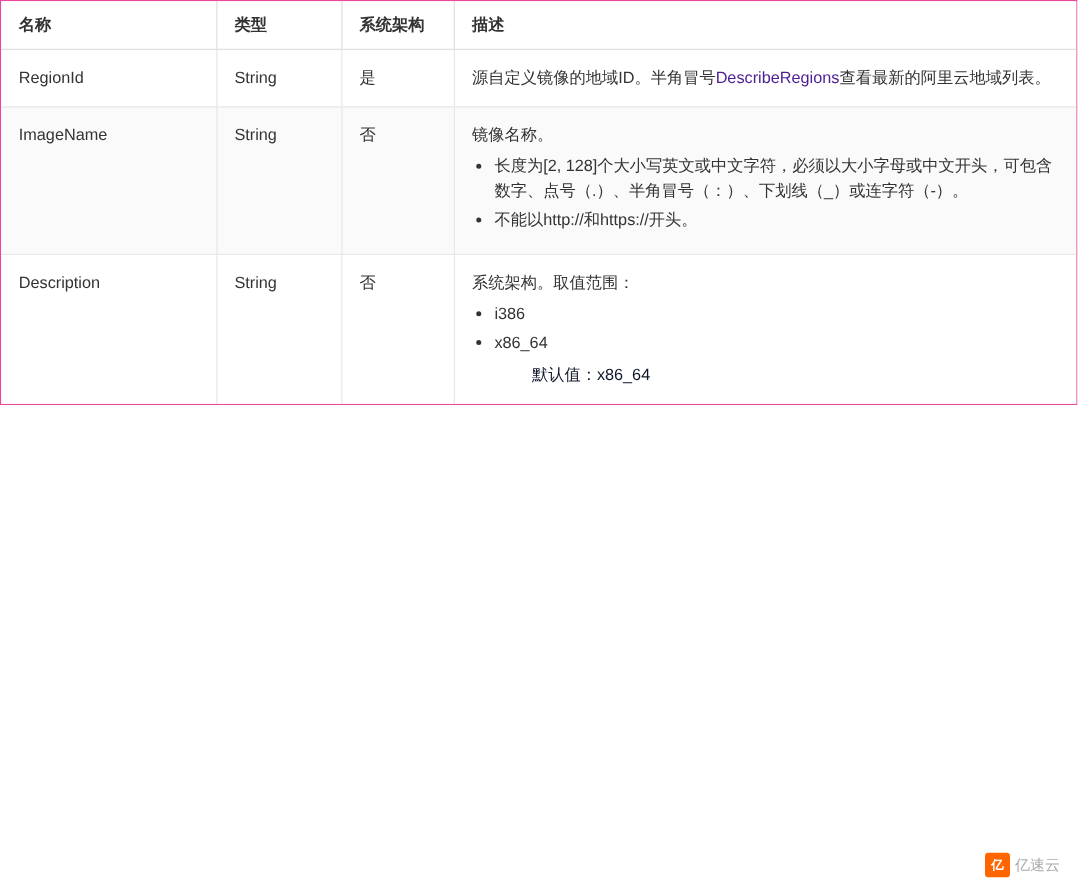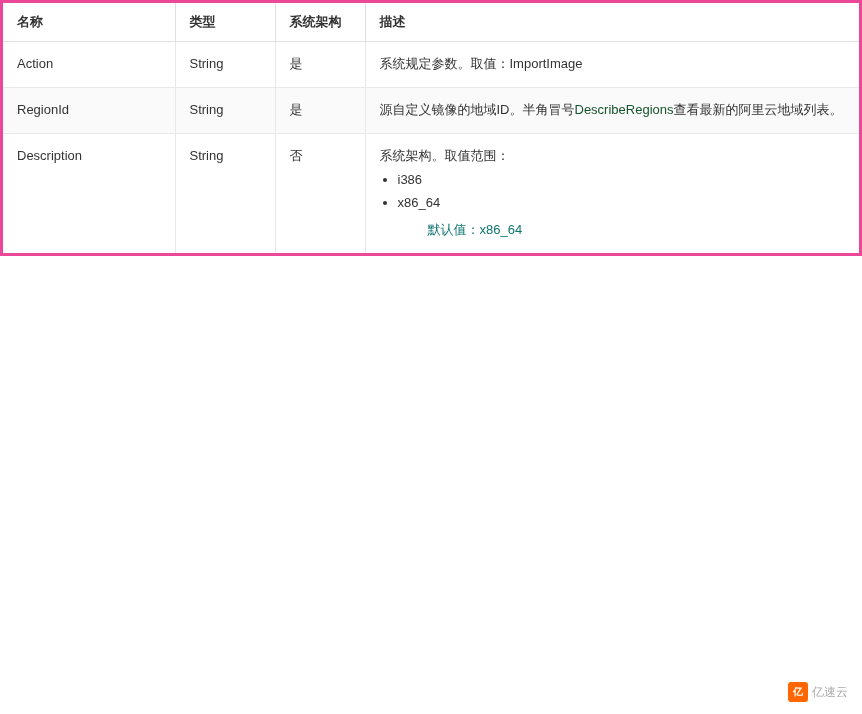--- a/index.html
+++ b/index.html
@@ -6,21 +6,21 @@
     body {
       font-family: "Microsoft YaHei", "PingFang SC", "Helvetica Neue", Arial, sans-serif;
       font-size: 13px;
       color: #333;
       background: #fff;
       width: 862px;
       min-height: 714px;
     }
     .table-container {
       width: 100%;
-      border: 3px solid #ec4899;
+      border: 1px solid #ec4899;
     }
     table {
       width: 100%;
       border-collapse: collapse;
     }
     thead tr {
       background-color: #f5f5f5;
     }
     th {
       padding: 10px 14px;
@@ -47,35 +47,35 @@
       background-color: #fafafa;
     }
     tr:nth-child(odd) {
       background-color: #fff;
     }
     .col-name { width: 172px; }
     .col-type { width: 100px; }
     .col-required { width: 90px; }
     .col-desc { width: auto; }
     .link {
-      color: #14532d;
+      color: #4c1d95;
       text-decoration: none;
     }
     ul.desc-list {
       list-style: disc;
       padding-left: 18px;
       margin: 4px 0;
     }
     ul.desc-list li {
       margin-bottom: 2px;
       line-height: 1.6;
     }
     .desc-note {
       margin-top: 6px;
-      color: #0f766e;
+      color: #0f172a;
       padding-left: 48px;
     }
     .watermark {
       position: fixed;
       bottom: 12px;
       right: 14px;
       display: flex;
       align-items: center;
       font-size: 12px;
       color: #aaa;
@@ -101,31 +101,37 @@
   <table>
     <thead>
       <tr>
         <th class="col-name">名称</th>
         <th class="col-type">类型</th>
         <th class="col-required">系统架构</th>
         <th class="col-desc">描述</th>
       </tr>
     </thead>
     <tbody id="table-body">
-    <tr>
-          <td class="col-name">Action</td>
-          <td class="col-type">String</td>
-          <td class="col-required">是</td>
-          <td class="col-desc">系统规定参数。取值：ImportImage</td>
-        </tr>
         <tr>
           <td class="col-name">RegionId</td>
           <td class="col-type">String</td>
           <td class="col-required">是</td>
           <td class="col-desc"><span>源自定义镜像的地域ID。半角冒号</span><a class="link" href="#">DescribeRegions</a><span>查看最新的阿里云地域列表。</span></td>
+        </tr>
+        <tr>
+          <td class="col-name">ImageName</td>
+          <td class="col-type">String</td>
+          <td class="col-required">否</td>
+          <td class="col-desc">
+            <div>镜像名称。</div>
+            <ul class="desc-list">
+              <li>长度为[2, 128]个大小写英文或中文字符，必须以大小字母或中文开头，可包含数字、点号（.）、半角冒号（：）、下划线（_）或连字符（-）。</li>
+              <li>不能以http://和https://开头。</li>
+            </ul>
+          </td>
         </tr>
         <tr>
           <td class="col-name">Description</td>
           <td class="col-type">String</td>
           <td class="col-required">否</td>
           <td class="col-desc">
             <div>系统架构。取值范围：</div>
             <ul class="desc-list">
               <li>i386</li>
               <li>x86_64</li>

